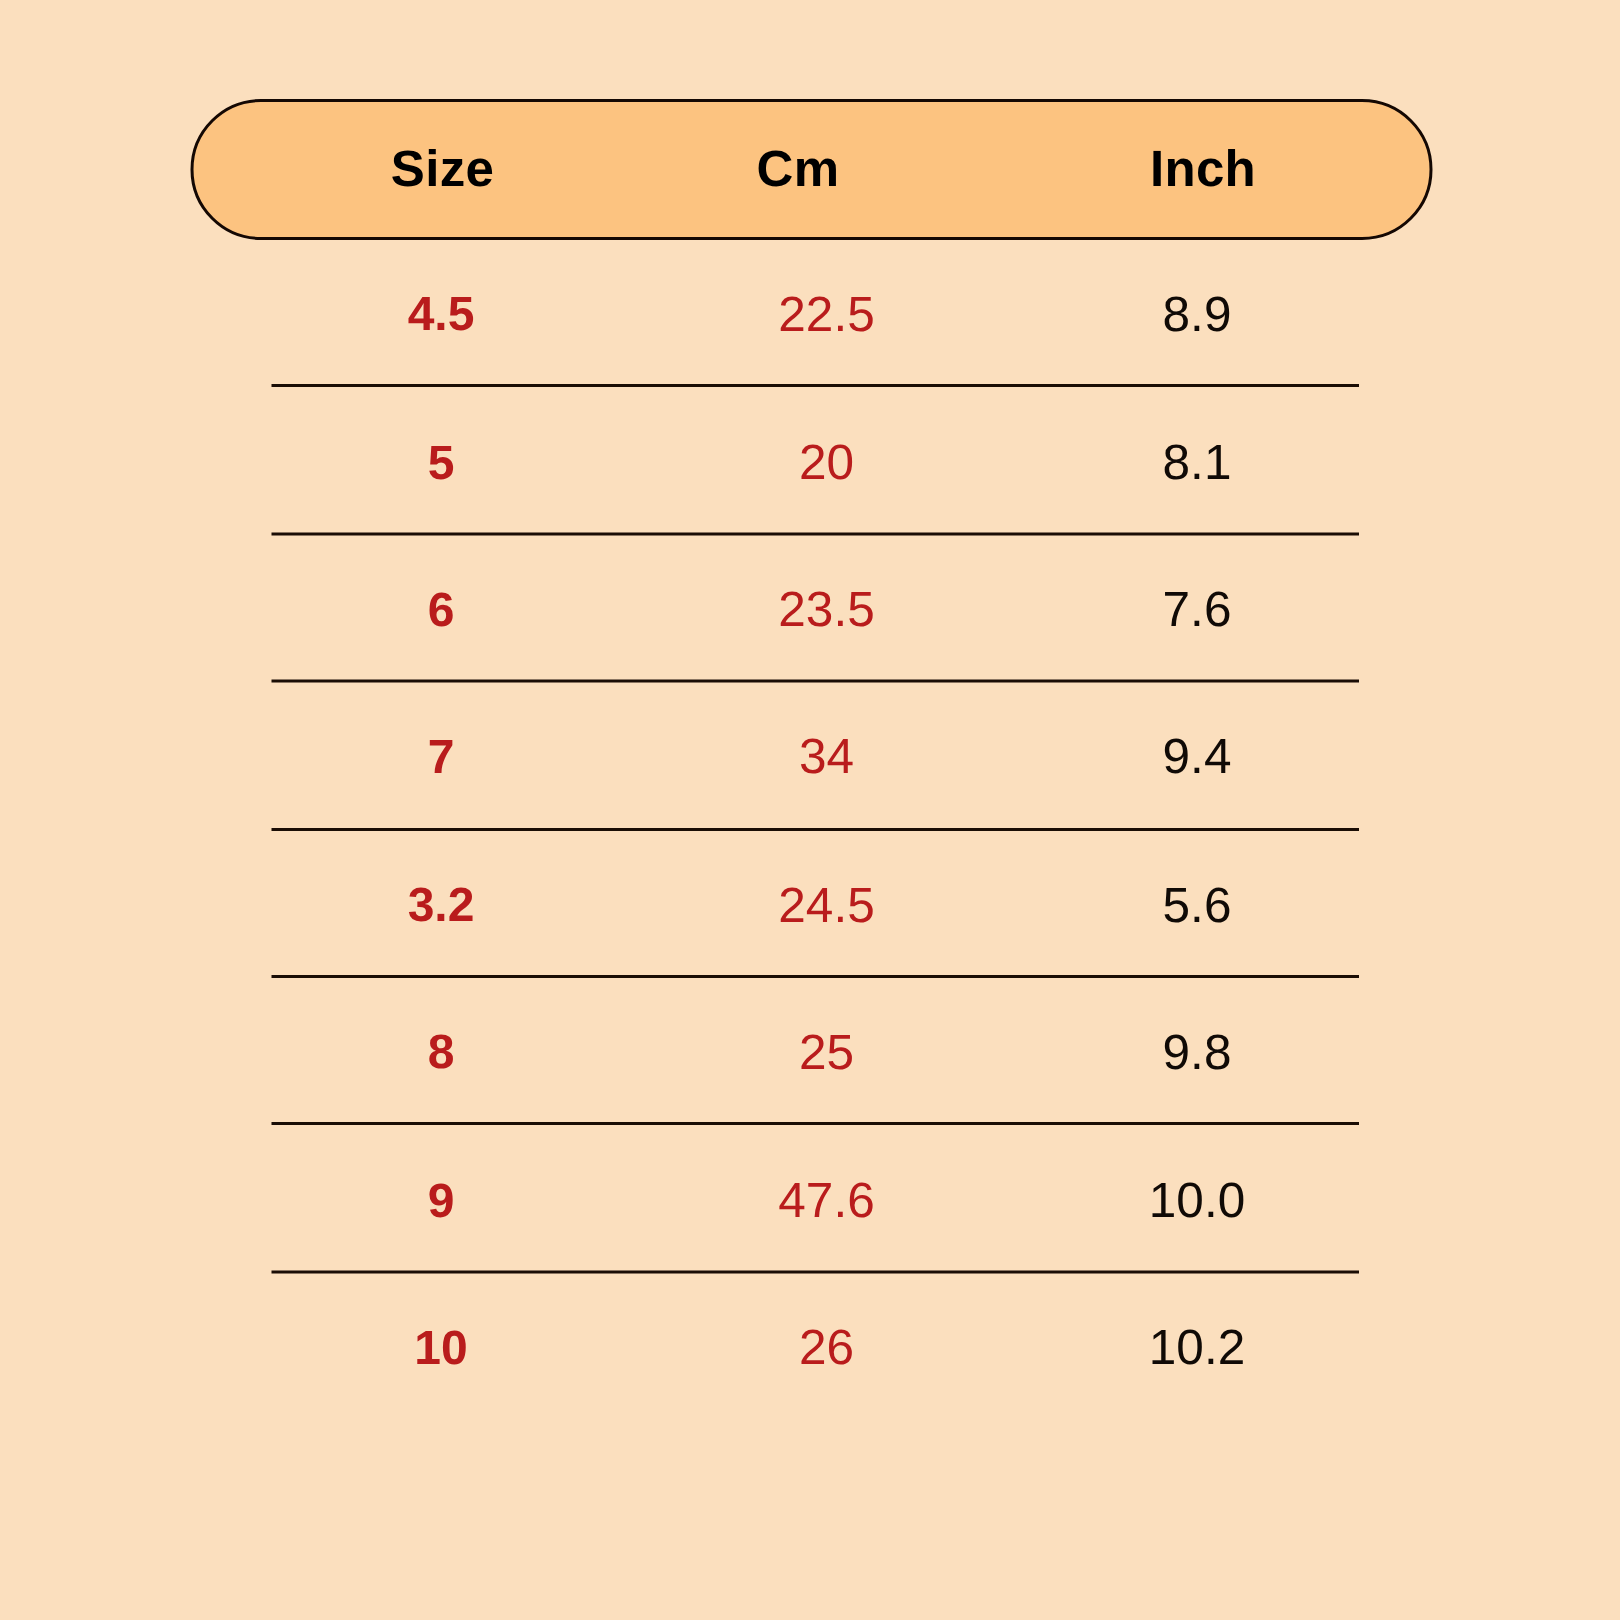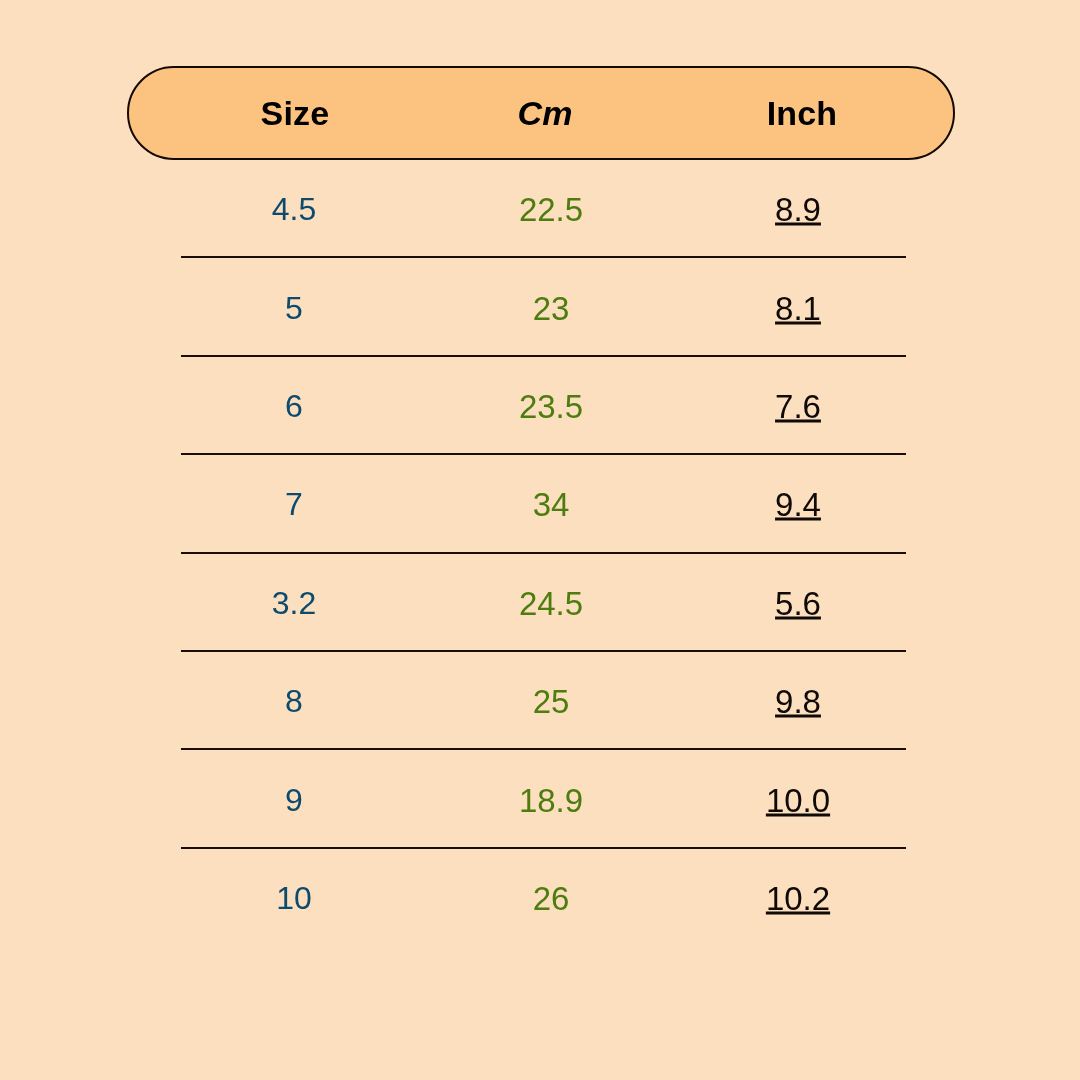--- a/index.html
+++ b/index.html
@@ -43,21 +43,21 @@
     color: #000000;
     text-align: right;
     letter-spacing: 0.2px;
     line-height: 1;
     white-space: nowrap;
     position: absolute;
     top: 50%;
     transform: translate(-50%, -50%);
   }
   .header-cell.col-size  { left: 166px; }
-  .header-cell.col-cm    { left: 416px; font-style: italic; }
+  .header-cell.col-cm    { left: 403px; }
   .header-cell.col-inch  { left: 673px; }
 
   
   .table-body {
     position: absolute;
     left: 0;
     top: 160px;
     width: 1080px;
   }
 
@@ -72,35 +72,34 @@
     top: 50%;
     transform: translate(-50%, -50%);
     line-height: 1;
     white-space: nowrap;
     text-align: center;
   }
 
   .cell.col-size {
     left: 294px;
     font-size: 32px;
-    font-weight: normal;
-    color: #0c4a6e;
+    font-weight: bold;
+    color: #b91c1c;
   }
   .cell.col-cm {
     left: 551px;
     font-size: 33px;
     font-weight: normal;
-    color: #4d7c0f;
+    color: #b91c1c;
   }
   .cell.col-inch {
     left: 798px;
     font-size: 33px;
     font-weight: normal;
     color: #100a06;
-    text-decoration: underline;
   }
 
   
   .row-divider {
     position: absolute;
     left: 181px;
     width: 725px;
     height: 0;
     bottom: 0;
     border-top: 2px solid #1a0d05;
@@ -124,21 +123,21 @@
 
     <div class="data-row">
       <span class="cell col-size">4.5</span>
       <span class="cell col-cm">22.5</span>
       <span class="cell col-inch">8.9</span>
       <span class="row-divider"></span>
     </div>
 
     <div class="data-row">
       <span class="cell col-size">5</span>
-      <span class="cell col-cm">23</span>
+      <span class="cell col-cm">20</span>
       <span class="cell col-inch">8.1</span>
       <span class="row-divider"></span>
     </div>
 
     <div class="data-row">
       <span class="cell col-size">6</span>
       <span class="cell col-cm">23.5</span>
       <span class="cell col-inch">7.6</span>
       <span class="row-divider"></span>
     </div>
@@ -159,21 +158,21 @@
 
     <div class="data-row">
       <span class="cell col-size">8</span>
       <span class="cell col-cm">25</span>
       <span class="cell col-inch">9.8</span>
       <span class="row-divider"></span>
     </div>
 
     <div class="data-row">
       <span class="cell col-size">9</span>
-      <span class="cell col-cm">18.9</span>
+      <span class="cell col-cm">47.6</span>
       <span class="cell col-inch">10.0</span>
       <span class="row-divider"></span>
     </div>
 
     <div class="data-row">
       <span class="cell col-size">10</span>
       <span class="cell col-cm">26</span>
       <span class="cell col-inch">10.2</span>
       <span class="row-divider"></span>
     </div>

